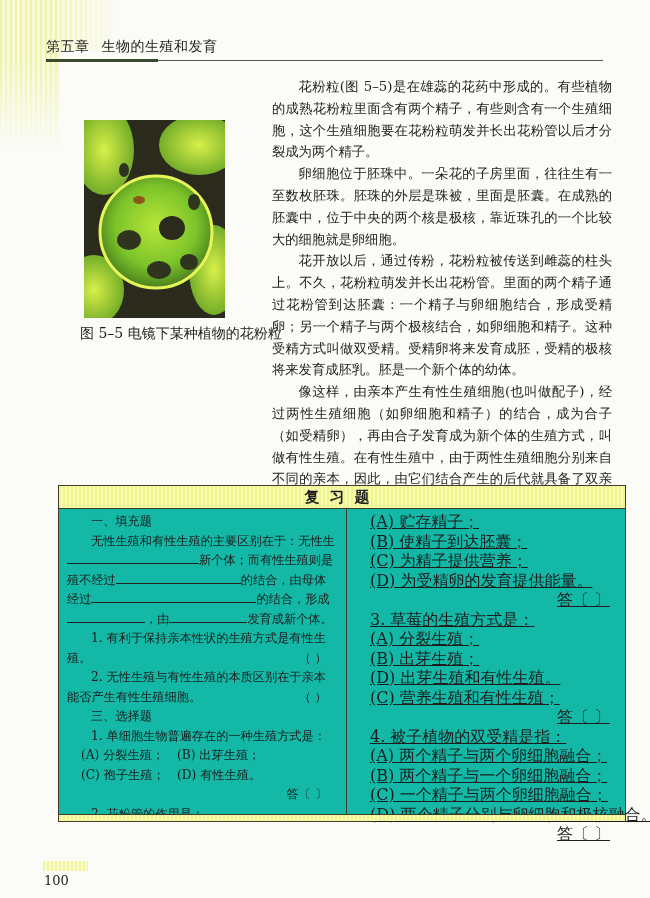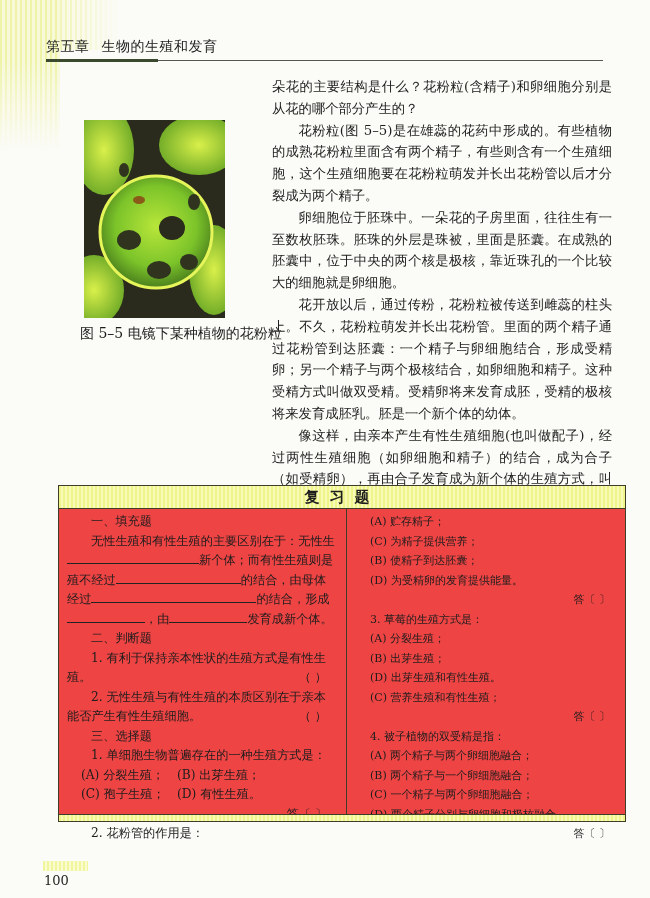--- a/index.html
+++ b/index.html
@@ -41,41 +41,41 @@
   }
   .body-text {
     position:absolute; left:272px; top:76px; width:340px;
     font-size:13.3px; line-height:21.8px; text-align:justify;
   }
   .body-text p { margin:0; }
   .body-text p.indent { text-indent:2em; }
 
   .review-box {
     position:absolute; left:58px; top:485px; width:566px; height:335px;
-    border:1px solid #3d3d2a; background:#ef4444;
+    border:1px solid #3d3d2a; background:#14b8a6;
   }
   .review-title {
     height:22px; border-bottom:1px solid #3d3d2a; text-align:center;
     font-size:15px; font-weight:bold; line-height:22px; letter-spacing:10px;
     font-family:"DejaVu Sans","Liberation Sans",sans-serif;
     background:repeating-linear-gradient(90deg, #f0f58a 0 2px, #f8fbb8 2px 4px);
   }
   .review-footer-strip {
     position:absolute; left:0; right:0; bottom:0; height:6px;
     border-top:1px solid #3d3d2a;
     background:repeating-linear-gradient(90deg, #f0f58a 0 2px, #f8fbb8 2px 4px);
   }
   .col-divider {
     position:absolute; left:287px; top:23px; bottom:7px; width:1px; background:#3d3d2a;
   }
   .col-left {
     position:absolute; left:8px; top:26px; width:268px; font-size:12.2px; line-height:19.5px;
   }
   .col-right {
-    position:absolute; left:297px; top:26px; width:262px; font-size:11px; line-height:19.5px;
+    position:absolute; left:297px; top:26px; width:262px; font-size:16px; line-height:19.5px;text-decoration:underline;
   }
   .line { white-space:nowrap; }
   .ind1 { padding-left:24px; }
   .ind2 { padding-left:14px; }
   .justify-line { display:flex; justify-content:space-between; }
   .blank { display:inline-block; border-bottom:1px solid #222; height:12px; vertical-align:baseline; }
   .right { text-align:right; padding-right:8px; }
   .paren { display:inline-block; }
   .opt-row { display:flex; padding-left:14px; }
   .opt-row .opt { width:96px; }
@@ -124,21 +124,20 @@
     <ellipse cx="75" cy="150" rx="12" ry="9" fill="#30341f"></ellipse>
     <ellipse cx="105" cy="142" rx="9" ry="8" fill="#30341f"></ellipse>
     <ellipse cx="55" cy="80" rx="6" ry="4" fill="#8a5a18"></ellipse>
     <ellipse cx="110" cy="82" rx="6" ry="8" fill="#30341f"></ellipse>
     <ellipse cx="40" cy="50" rx="5" ry="7" fill="#30341f"></ellipse>
   </svg>
 </div>
 <div class="figure-caption">图 5–5   电镜下某种植物的花粉粒</div>
 
 <div class="body-text">
-  <p>朵花的主要结构是什么？花粉粒(含精子)和卵细胞分别是从花的哪个部分产生的？</p>
   <p class="indent">花粉粒(图 5–5)是在雄蕊的花药中形成的。有些植物的成熟花粉粒里面含有两个精子，有些则含有一个生殖细胞，这个生殖细胞要在花粉粒萌发并长出花粉管以后才分裂成为两个精子。</p>
   <p class="indent">卵细胞位于胚珠中。一朵花的子房里面，往往生有一至数枚胚珠。胚珠的外层是珠被，里面是胚囊。在成熟的胚囊中，位于中央的两个核是极核，靠近珠孔的一个比较大的细胞就是卵细胞。</p>
   <p class="indent">花开放以后，通过传粉，花粉粒被传送到雌蕊的柱头上。不久，花粉粒萌发并长出花粉管。里面的两个精子通过花粉管到达胚囊：一个精子与卵细胞结合，形成受精卵；另一个精子与两个极核结合，如卵细胞和精子。这种受精方式叫做双受精。受精卵将来发育成胚，受精的极核将来发育成胚乳。胚是一个新个体的幼体。</p>
   <p class="indent">像这样，由亲本产生有性生殖细胞(也叫做配子)，经过两性生殖细胞（如卵细胞和精子）的结合，成为合子（如受精卵），再由合子发育成为新个体的生殖方式，叫做有性生殖。在有性生殖中，由于两性生殖细胞分别来自不同的亲本，因此，由它们结合产生的后代就具备了双亲的遗传特性，具有更强的生活能力和变异性，这对于生物的生存和进化具有重要意义。</p>
 </div>
 
 <div class="review-box">
   <div class="review-title">复习题</div>
   <div class="col-divider"></div>
 
@@ -151,21 +150,20 @@
     <div class="line">
       <span>殖不经过</span><span class="blank" style="width:125px"></span><span>的结合，由母体</span>
     </div>
     <div class="line">
       <span>经过</span><span class="blank" style="width:165px"></span><span>的结合，形成</span>
     </div>
     <div class="line">
       <span class="blank" style="width:78px"></span><span>，由</span><span class="blank" style="width:78px"></span><span>发育成新个体。</span>
     </div>
 
-    <div class="line ind1">二、判断题</div>
     <div class="line ind1">1. 有利于保持亲本性状的生殖方式是有性生</div>
     <div class="justify-line">
       <span>殖。</span>
       <span class="paren right">（      ）</span>
     </div>
     <div class="line ind1">2. 无性生殖与有性生殖的本质区别在于亲本</div>
     <div class="justify-line">
       <span>能否产生有性生殖细胞。</span>
       <span class="paren right">（      ）</span>
     </div>
@@ -179,22 +177,22 @@
     <div class="opt-row">
       <span class="opt">(C) 孢子生殖；</span>
       <span>(D) 有性生殖。</span>
     </div>
     <div class="right">答〔    〕</div>
     <div class="line ind1">2. 花粉管的作用是：</div>
   </div>
 
   <div class="col-right">
     <div class="line ind2">(A) 贮存精子；</div>
+    <div class="line ind2">(B) 使精子到达胚囊；</div>
     <div class="line ind2">(C) 为精子提供营养；</div>
-    <div class="line ind2">(B) 使精子到达胚囊；</div>
     <div class="line ind2">(D) 为受精卵的发育提供能量。</div>
     <div class="right">答〔    〕</div>
 
     <div class="line ind2">3. 草莓的生殖方式是：</div>
     <div class="line ind2">(A) 分裂生殖；</div>
     <div class="line ind2">(B) 出芽生殖；</div>
     <div class="line ind2">(D) 出芽生殖和有性生殖。</div>
     <div class="line ind2">(C) 营养生殖和有性生殖；</div>
     <div class="right">答〔    〕</div>
 

